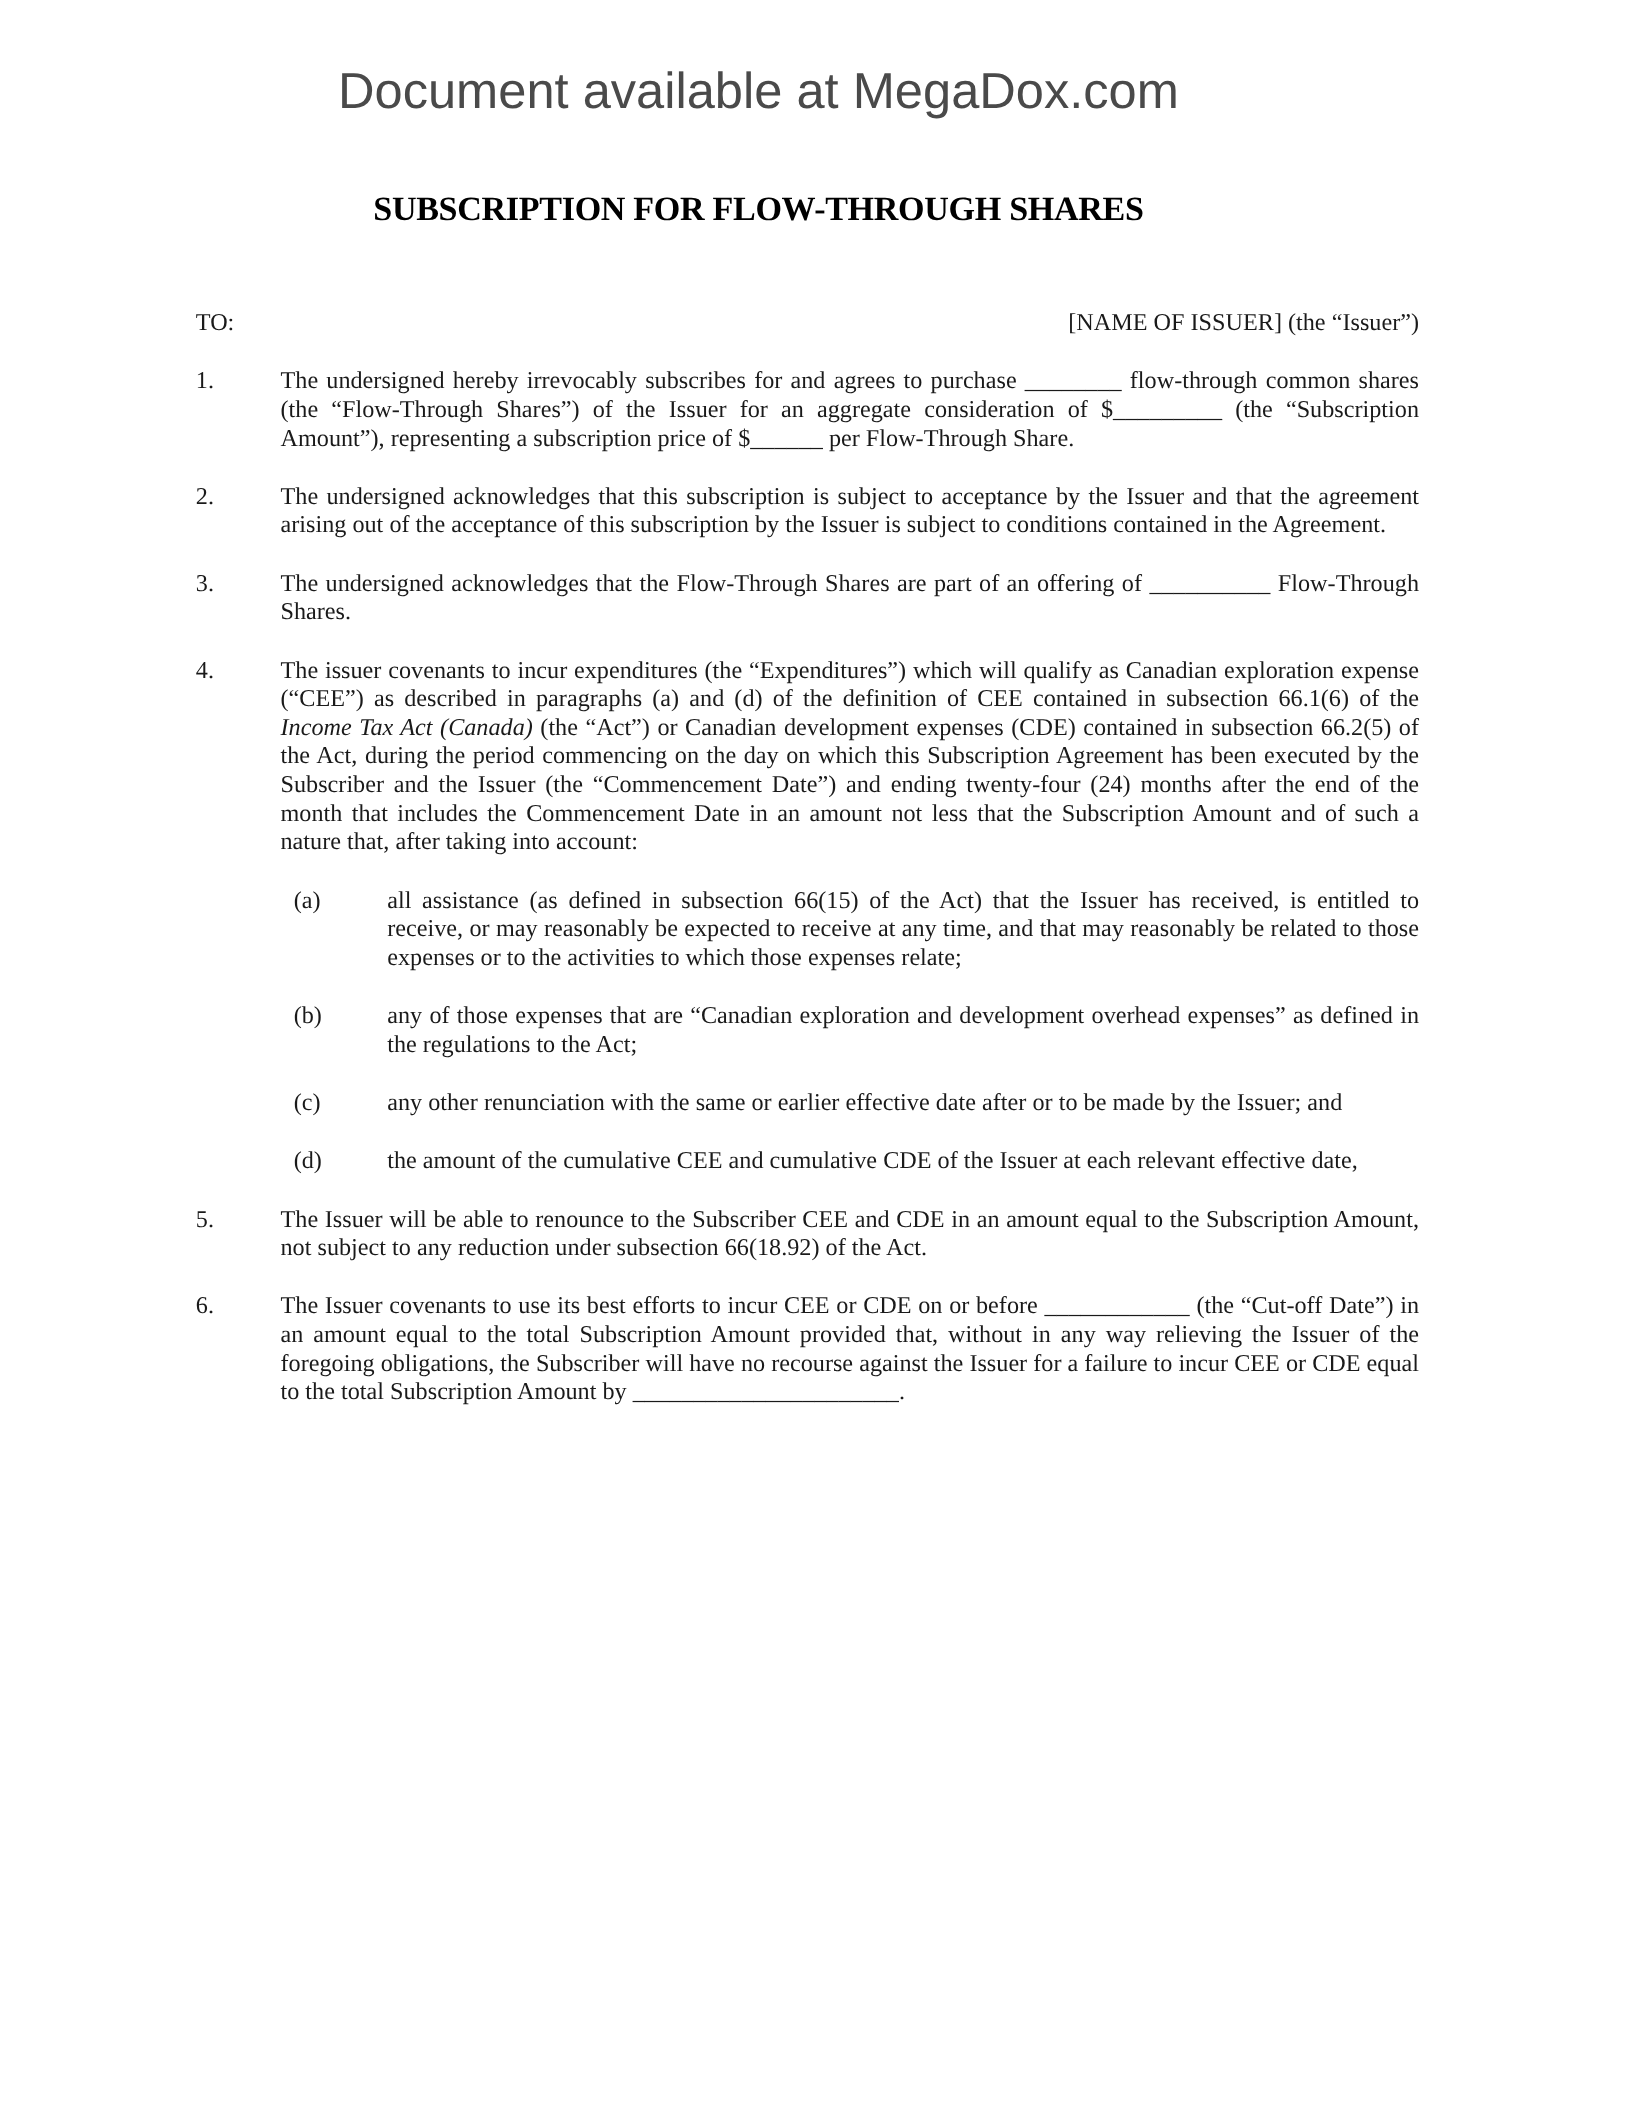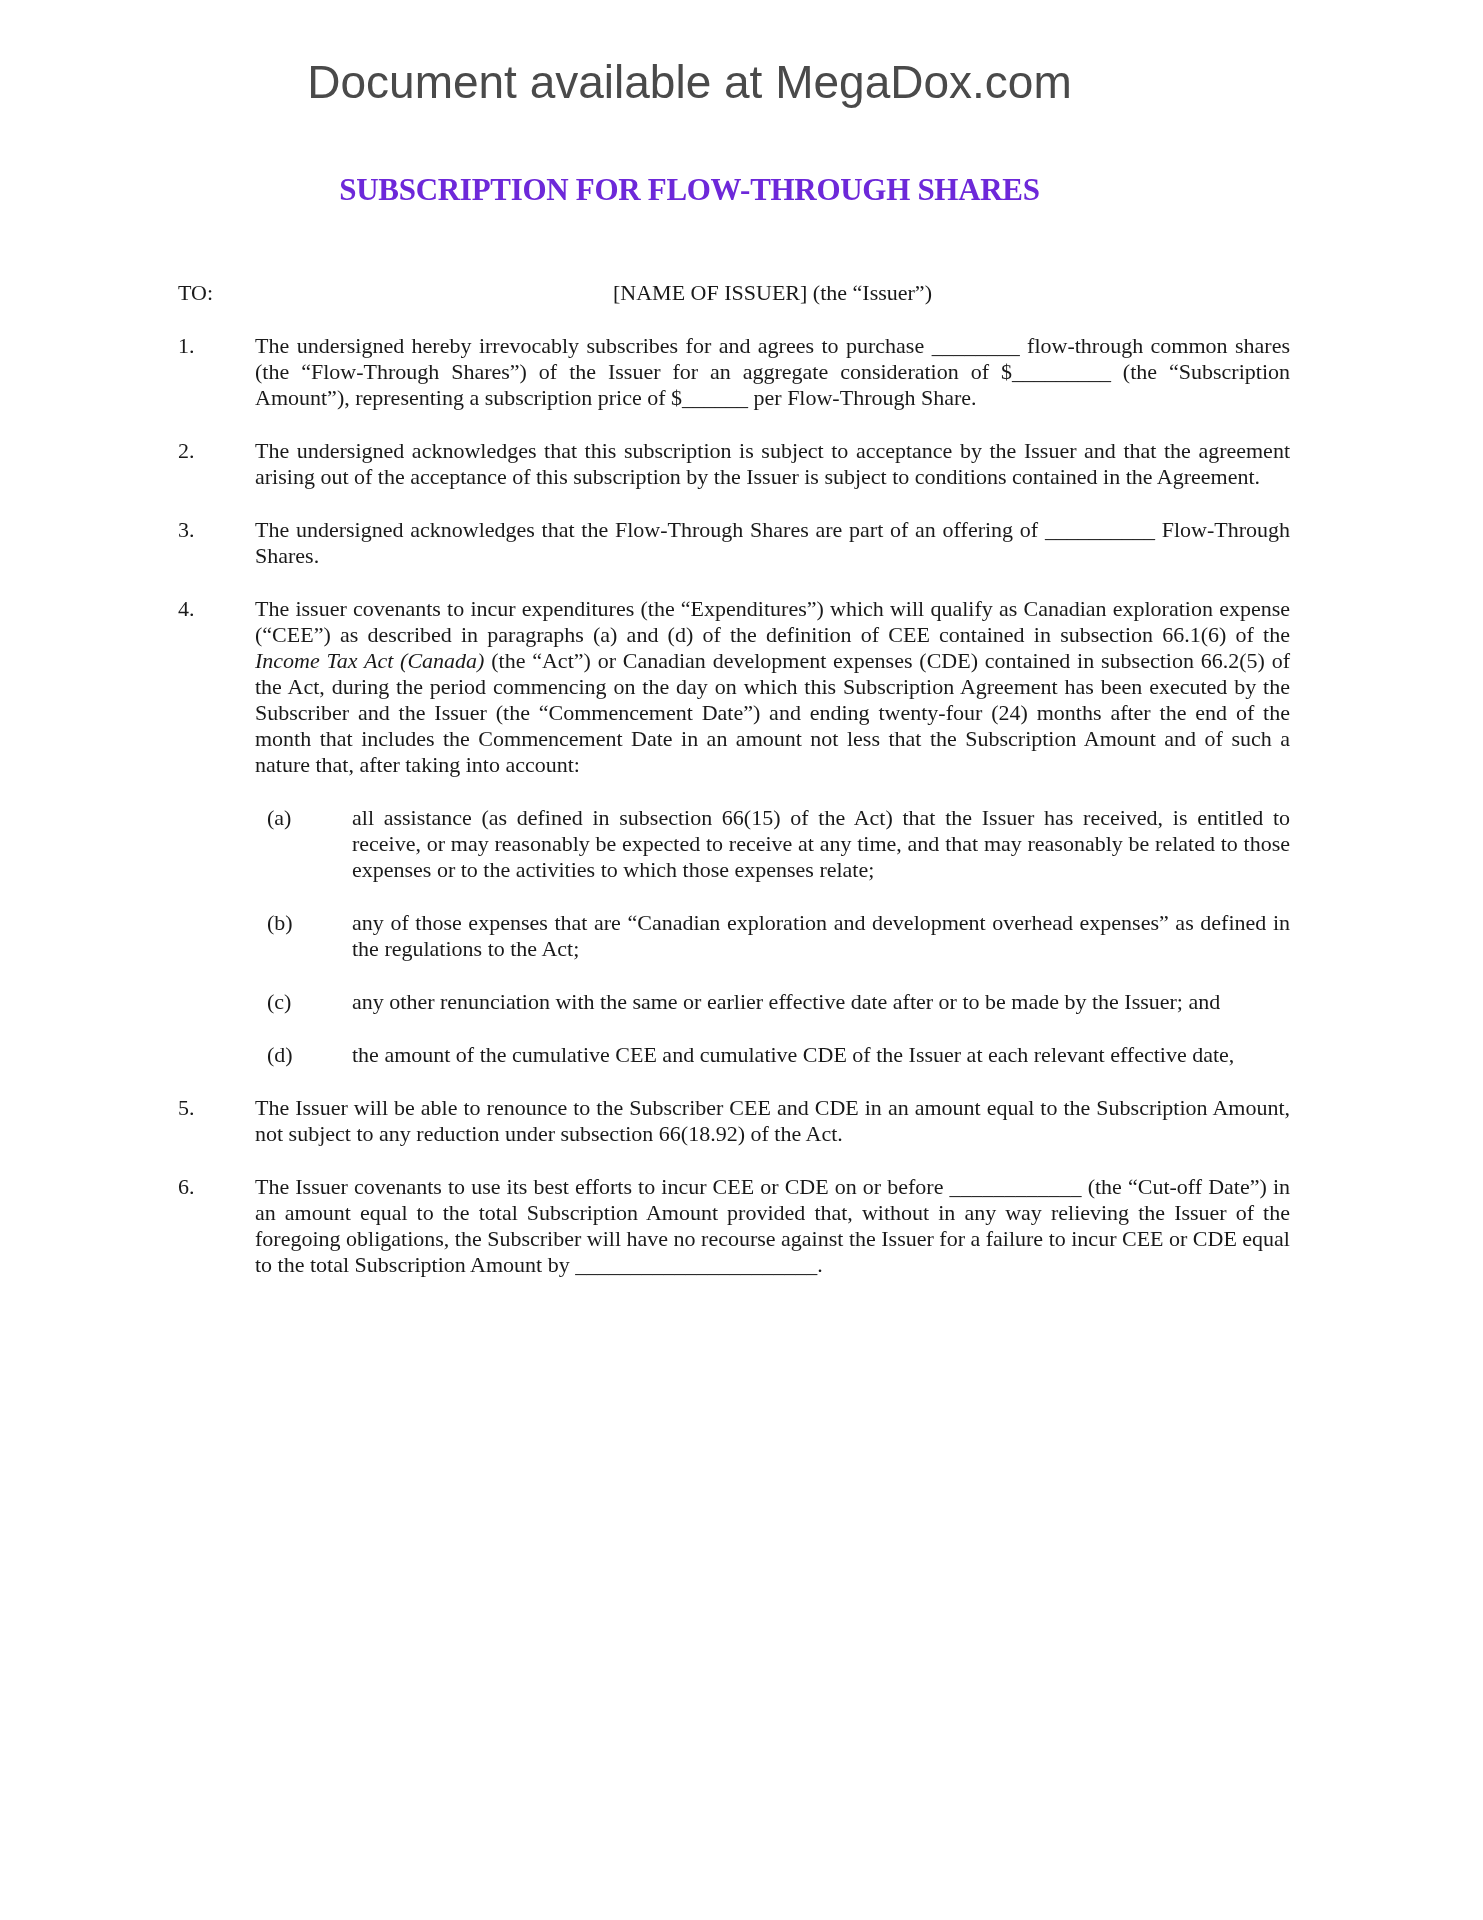--- a/index.html
+++ b/index.html
@@ -26,21 +26,21 @@
     color: #4a4a4a;
   }
   .doc-title {
     margin-top: 64px;
     text-align: center;
     font-family: "Liberation Serif", serif;
     font-weight: 700;
     font-size: 31px;
     line-height: 36px;
     letter-spacing: -0.3px;
-    color: #6d28d9;
+    color: #000000;
   }
   .doc-body {
     margin-top: 72px;
     padding-left: 178px;
     padding-right: 89px;
     font-size: 22px;
     line-height: 26px;
   }
   .row {
     display: flex;
@@ -51,21 +51,21 @@
   }
   .num-col {
     flex: 0 0 77px;
   }
   .para-text {
     flex: 1 1 auto;
     text-align: justify;
   }
   .to-value {
     flex: 1 1 auto;
-    text-align: center;
+    text-align: right;
   }
   .sub {
     margin-left: 89px;
     margin-top: 27px;
   }
   .sub-label-col {
     flex: 0 0 85px;
   }
   .sub-text {
     flex: 1 1 auto;

